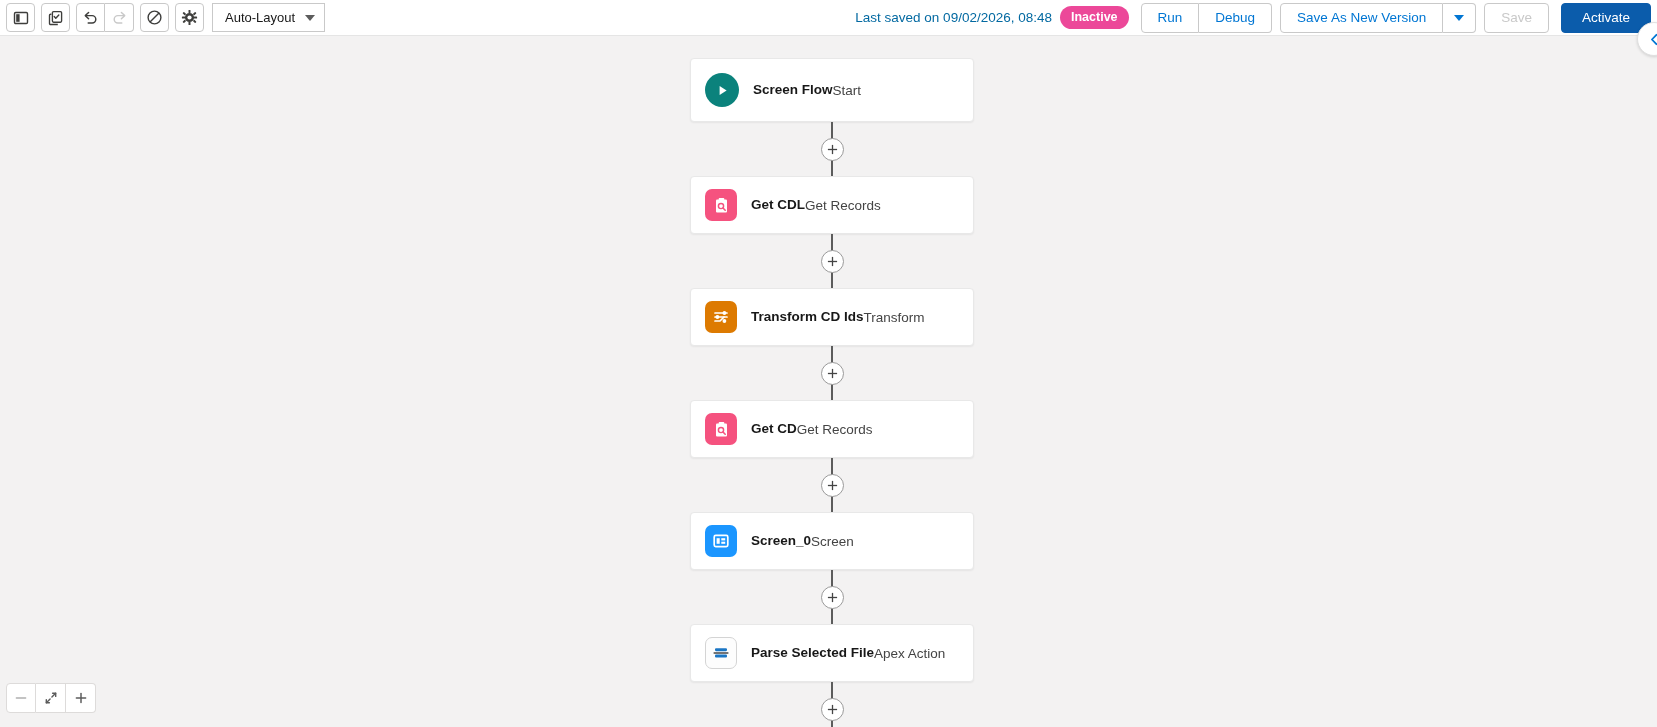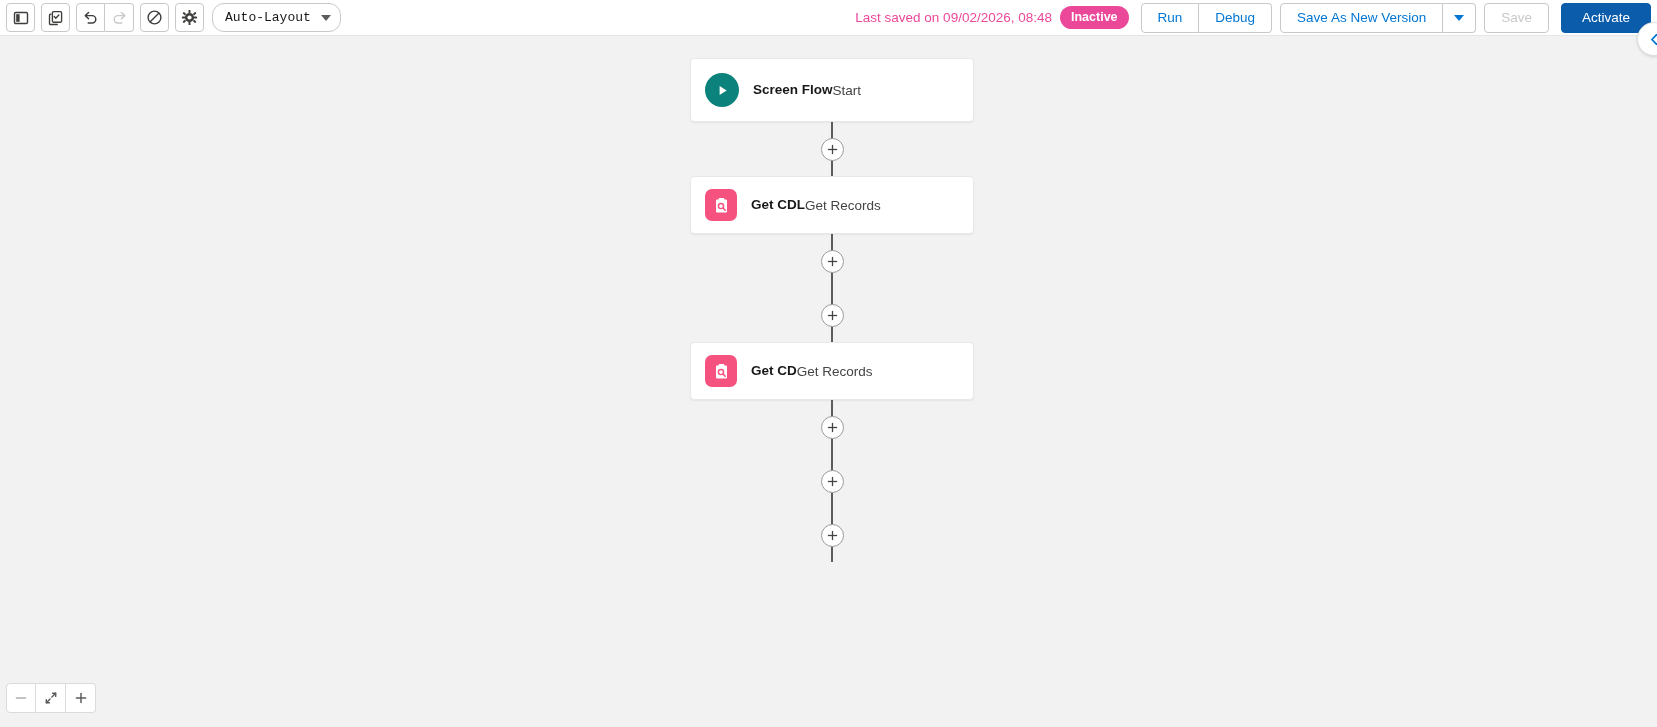--- a/index.html
+++ b/index.html
@@ -36,45 +36,44 @@
 
   .grp { display: flex; }
   .grp .icon-btn { border-radius: 0; border-left-width: 0; }
   .grp .icon-btn:first-child { border-radius: 4px 0 0 4px; border-left-width: 1px; }
   .grp .icon-btn:last-child { border-radius: 0 4px 4px 0; }
 
   .layout-select {
     height: 29px;
     min-width: 113px;
     border: 1px solid #c9c9c9;
-    border-radius: 12px;
+    border-radius: 0;
     background: #ffffff;
     display: flex; align-items: center; justify-content: flex-end;
     padding: 0 9px 0 12px;
     font-size: 13px; color: #181818;
     cursor: pointer;
     margin-left: 2px;
-    font-family: Liberation Mono, monospace;
   }
   .layout-select .caret {
     margin-left: 10px;
     width: 0; height: 0;
     border-left: 5px solid transparent;
     border-right: 5px solid transparent;
     border-top: 6px solid #5c5c5c;
   }
 
   .tb-right {
     margin-left: auto;
     display: flex; align-items: center;
     height: 36px;
   }
 
   .saved-text {
-    font-size: 13.5px; color: #ec4899;
+    font-size: 13.5px; color: #0369a1;
     margin-right: 8px;
     white-space: nowrap;
   }
   .badge-inactive {
     background: #ec4899;
     color: #ffffff;
     font-size: 12.5px; font-weight: bold;
     border-radius: 12px;
     padding: 4px 11px 5px;
     margin-right: 12px;
@@ -379,20 +378,38 @@
     <div class="connector">
       <div class="line"></div>
       <div class="plus">
         <svg width="11" height="11" viewBox="0 0 11 11">
           <line x1="5.5" y1="0.9" x2="5.5" y2="10.1" stroke="#444" stroke-width="1.3"></line>
           <line x1="0.9" y1="5.5" x2="10.1" y2="5.5" stroke="#444" stroke-width="1.3"></line>
         </svg>
       </div>
     </div>
 
+    <div class="node">
+      <div class="node-icon icon-transform">
+        <svg width="20" height="20" viewBox="0 0 20 20">
+          <g stroke="#ffffff" stroke-width="1.7" stroke-linecap="round" fill="none">
+            <line x1="4" y1="6" x2="16" y2="6"></line>
+            <line x1="4" y1="10" x2="16" y2="10"></line>
+            <path d="M4 14h5l4-4"></path>
+          </g>
+          <circle cx="13.4" cy="6" r="1.9" fill="#ffffff"></circle>
+          <circle cx="6.4" cy="10" r="1.9" fill="#ffffff"></circle>
+          <circle cx="13.4" cy="14" r="1.9" fill="#ffffff"></circle>
+        </svg>
+      </div>
+      <div class="node-text">
+        <span class="node-label">Transform CD Ids</span>
+        <span class="node-type">Transform</span>
+      </div>
+    </div>
 
     <div class="connector">
       <div class="line"></div>
       <div class="plus">
         <svg width="11" height="11" viewBox="0 0 11 11">
           <line x1="5.5" y1="0.9" x2="5.5" y2="10.1" stroke="#444" stroke-width="1.3"></line>
           <line x1="0.9" y1="5.5" x2="10.1" y2="5.5" stroke="#444" stroke-width="1.3"></line>
         </svg>
       </div>
     </div>
@@ -415,31 +432,58 @@
     <div class="connector">
       <div class="line"></div>
       <div class="plus">
         <svg width="11" height="11" viewBox="0 0 11 11">
           <line x1="5.5" y1="0.9" x2="5.5" y2="10.1" stroke="#444" stroke-width="1.3"></line>
           <line x1="0.9" y1="5.5" x2="10.1" y2="5.5" stroke="#444" stroke-width="1.3"></line>
         </svg>
       </div>
     </div>
 
+    <div class="node">
+      <div class="node-icon icon-screen">
+        <svg width="20" height="20" viewBox="0 0 20 20">
+          <rect x="3.2" y="4.4" width="13.6" height="11.2" rx="1.5" fill="none" stroke="#ffffff" stroke-width="1.7"></rect>
+          <rect x="5.6" y="7.2" width="3.1" height="5.6" fill="#ffffff"></rect>
+          <rect x="10.3" y="7.2" width="3.9" height="2.2" fill="#ffffff"></rect>
+          <rect x="10.3" y="10.7" width="3.9" height="2.1" fill="#ffffff"></rect>
+        </svg>
+      </div>
+      <div class="node-text">
+        <span class="node-label">Screen_0</span>
+        <span class="node-type">Screen</span>
+      </div>
+    </div>
 
     <div class="connector">
       <div class="line"></div>
       <div class="plus">
         <svg width="11" height="11" viewBox="0 0 11 11">
           <line x1="5.5" y1="0.9" x2="5.5" y2="10.1" stroke="#444" stroke-width="1.3"></line>
           <line x1="0.9" y1="5.5" x2="10.1" y2="5.5" stroke="#444" stroke-width="1.3"></line>
         </svg>
       </div>
     </div>
 
+    <div class="node">
+      <div class="node-icon icon-apex">
+        <svg width="20" height="20" viewBox="0 0 20 20">
+          <rect x="4" y="5.2" width="12" height="3" rx="1.1" fill="#1b76c4"></rect>
+          <rect x="4" y="11.6" width="12" height="3" rx="1.1" fill="#1b76c4"></rect>
+          <line x1="2.6" y1="10" x2="17.4" y2="10" stroke="#2b2b2b" stroke-width="1.3"></line>
+        </svg>
+      </div>
+      <div class="node-text">
+        <span class="node-label">Parse Selected File</span>
+        <span class="node-type">Apex Action</span>
+      </div>
+    </div>
 
     <div class="connector">
       <div class="line"></div>
       <div class="plus">
         <svg width="11" height="11" viewBox="0 0 11 11">
           <line x1="5.5" y1="0.9" x2="5.5" y2="10.1" stroke="#444" stroke-width="1.3"></line>
           <line x1="0.9" y1="5.5" x2="10.1" y2="5.5" stroke="#444" stroke-width="1.3"></line>
         </svg>
       </div>
     </div>

